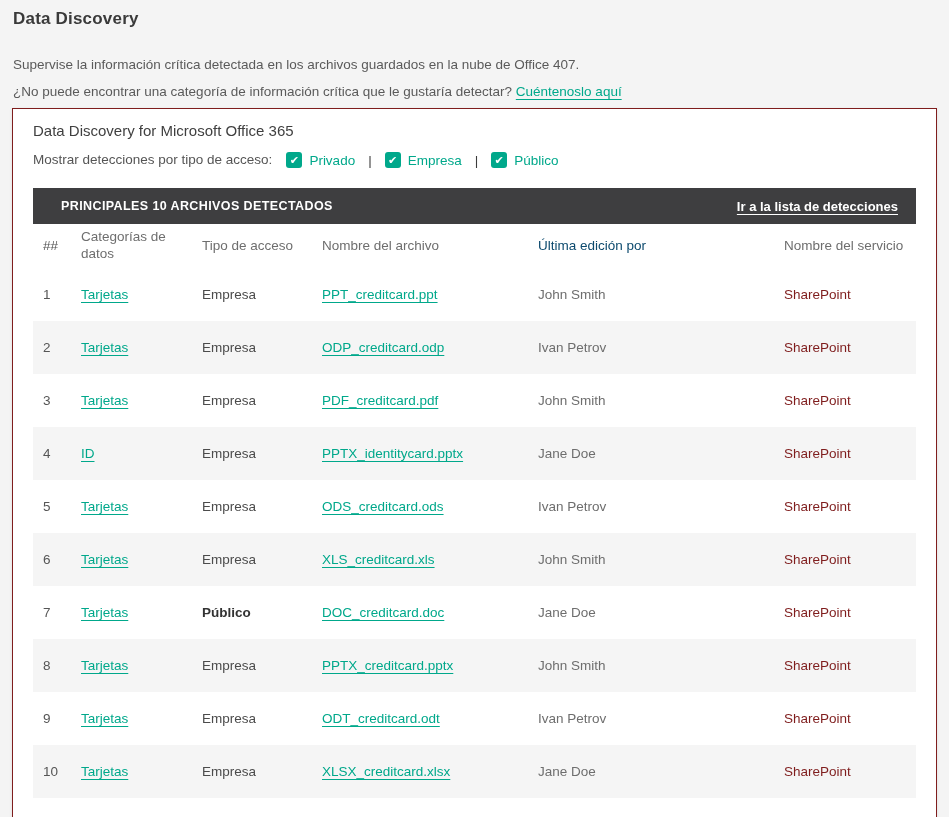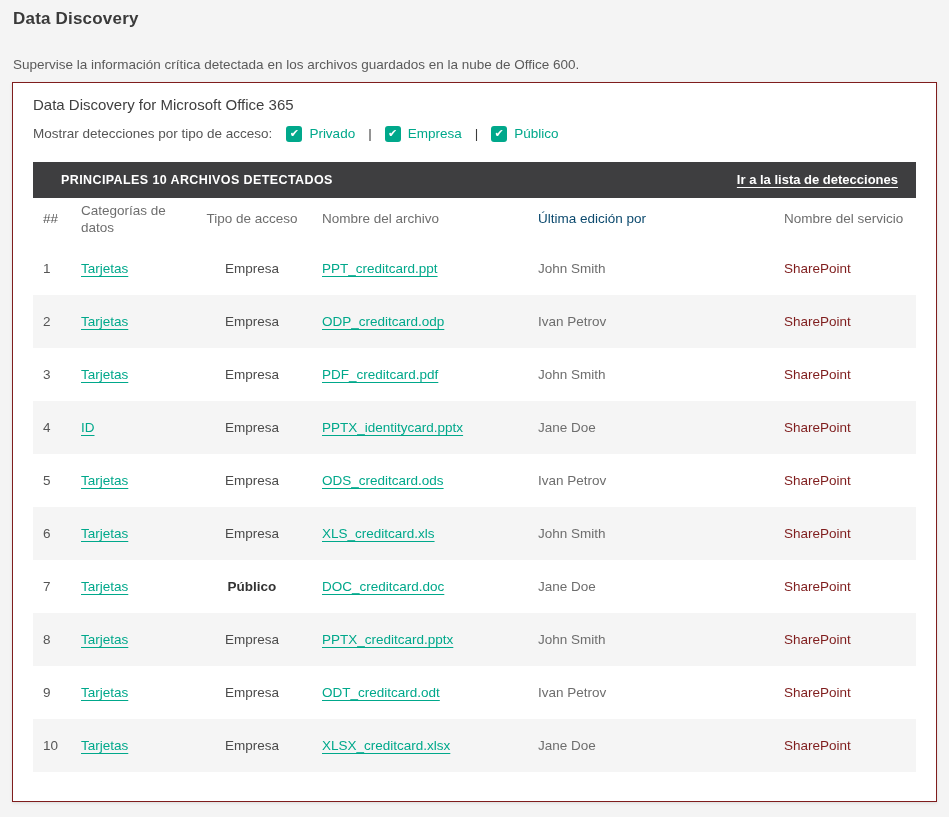--- a/index.html
+++ b/index.html
@@ -64,32 +64,36 @@
   }
   table { width:100%; border-collapse:collapse; table-layout:fixed; font-size:13.5px; }
   thead th {
     height:44px; text-align:left; vertical-align:middle;
     font-weight:normal; color:#6e6e6e; padding:0 10px; line-height:1.25;
   }
   tbody td { height:53px; vertical-align:middle; padding:0 10px; }
   tbody tr:nth-child(even) { background:var(--stripe); }
   .col-num    { width:38px;  color:#555; }
   .col-cat    { width:121px; }
-  .col-access { width:120px; color:#4b4b4b;text-align:center; }
+  .col-access { width:120px; color:#4b4b4b; }
   .col-access.bold { font-weight:bold; color:#333; }
   .col-file   { width:216px; }
   .col-editor { width:246px; color:#6e6e6e; }
   .col-service{ color:#7f1d1d; }
 </style>
 </head>
 <body style="background: rgb(244, 244, 244);">
 
 <div class="page-header">
   <div class="page-title">Data Discovery</div>
-  <div class="page-sub">Supervise la información crítica detectada en los archivos guardados en la nube de Office 600.</div>
+  <div class="page-sub">Supervise la información crítica detectada en los archivos guardados en la nube de Office 407.</div>
+  <div class="page-sub">
+    <span>¿No puede encontrar una categoría de información crítica que le gustaría detectar?</span>
+    <a class="green-link">Cuéntenoslo aquí</a>
+  </div>
 </div>
 
 <div class="card">
   <div class="card-title">Data Discovery for Microsoft Office 365</div>
 
   <div class="filter-row">
     <span class="filter-caption">Mostrar detecciones por tipo de acceso:</span>
     <span style="display:flex;align-items:center;">
         <span class="filter-item">
           <span class="checkbox">✔</span>

